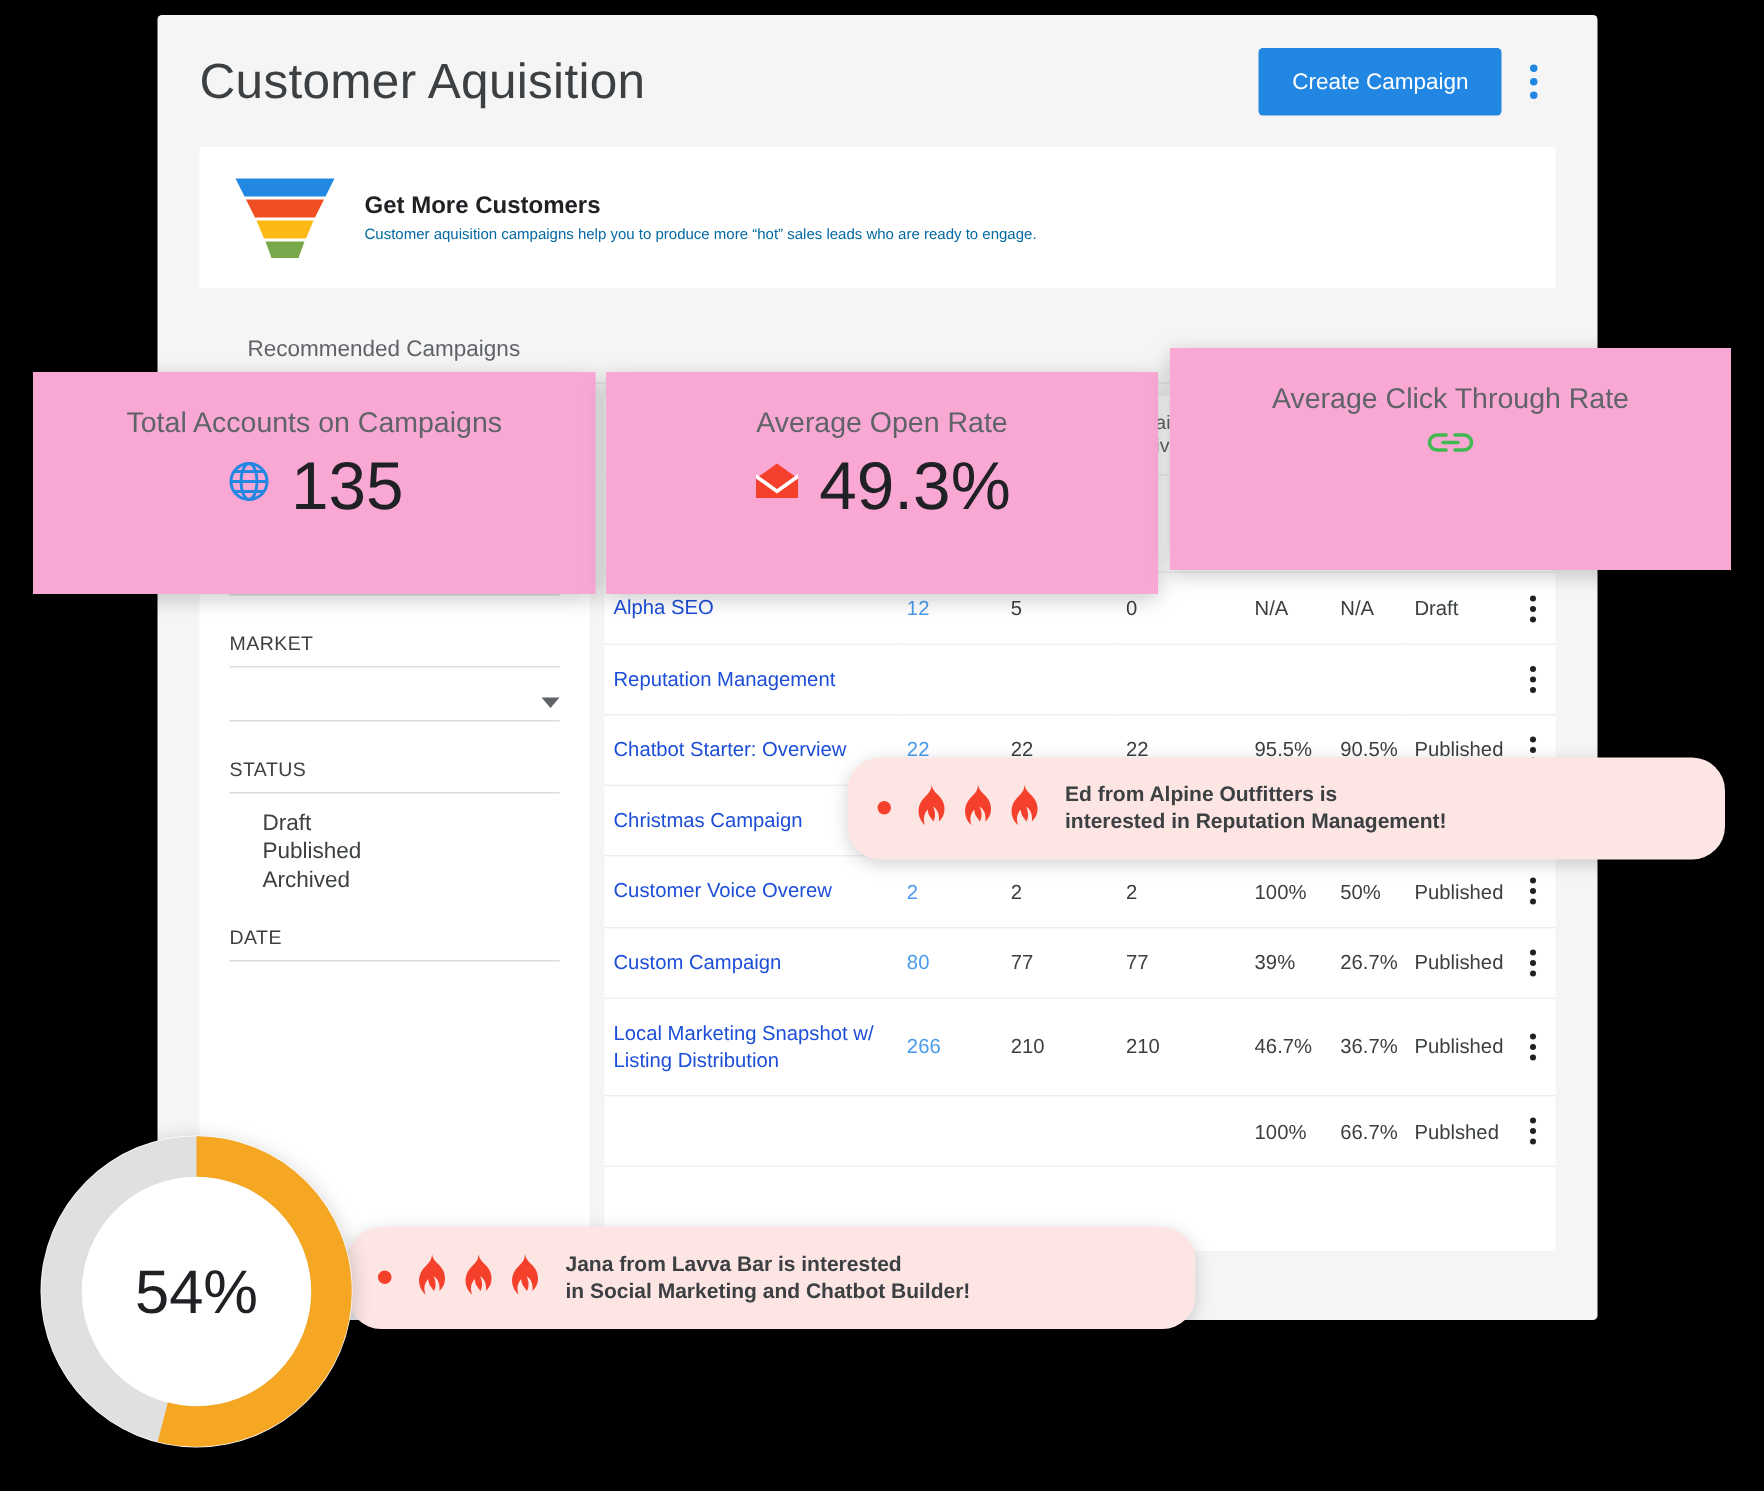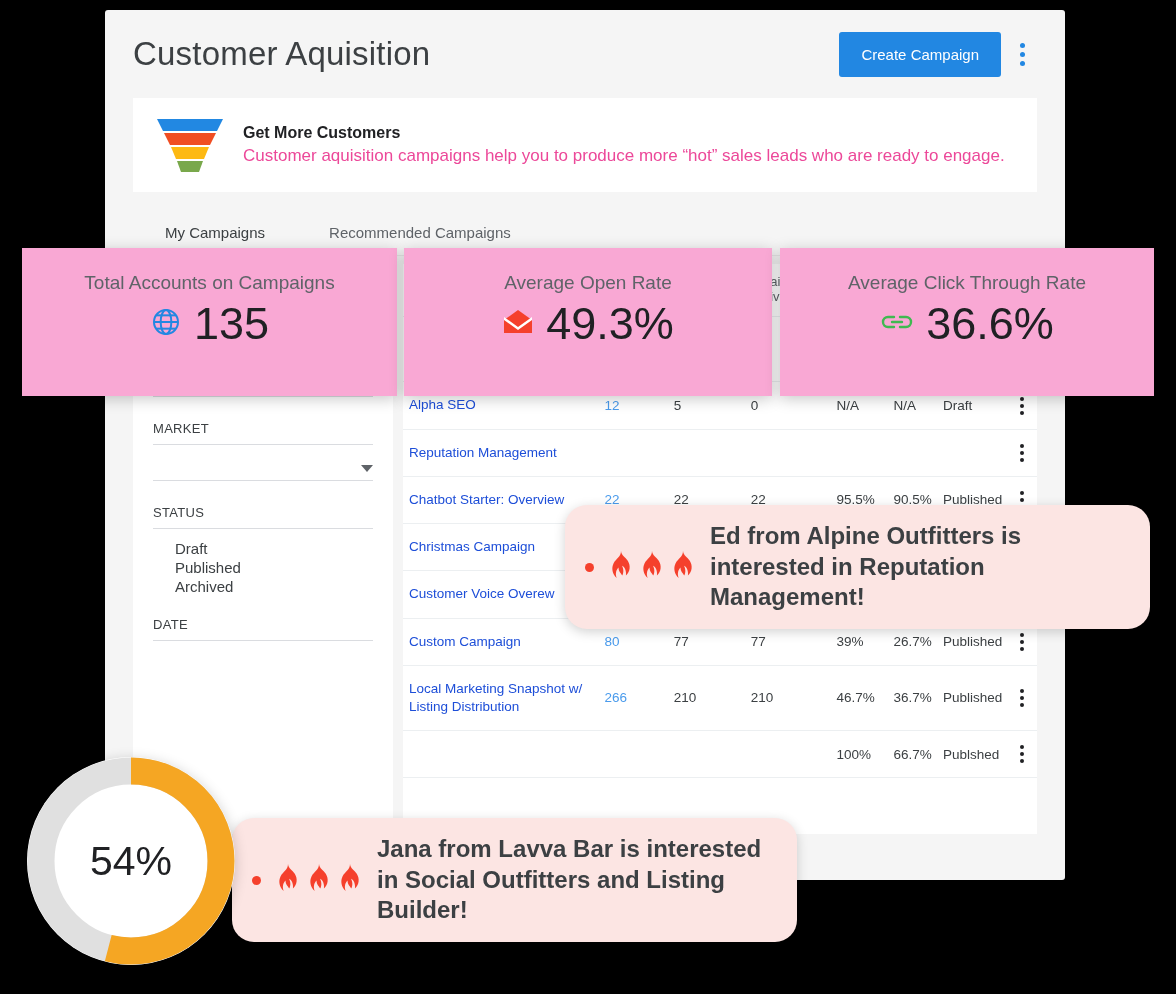--- a/index.html
+++ b/index.html
@@ -48,21 +48,21 @@
   .kebab i { width: 5px; height: 5px; border-radius: 50%; background: #2287e2; display: block; }
 
   
   .promo {
     margin: 0 28px; background: #fff;
     height: 94px; display: flex; align-items: center;
     padding: 0 22px; gap: 18px;
   }
   .funnel { width: 70px; height: 56px; flex: 0 0 auto; position: relative; }
   .promo-text h3 { font-size: 16px; color: #202124; font-weight: 700; margin-bottom: 4px; }
-  .promo-text p { font-size: 17px; color: #ec4899; font-weight: 400; }
+  .promo-text p { font-size: 10px; color: #0369a1; font-weight: 400; }
 
   
   .tabs { margin: 22px 28px 0; display: flex; gap: 0; border-bottom: 1px solid #e6e6e6; }
   .tab {
     padding: 10px 32px 14px; font-size: 15px; color: #5f6368;
     cursor: pointer; position: relative;
   }
   .tab.active { color: #3c4043; }
   .tab.active:after {
     content:""; position: absolute; left: 0; right: 0; bottom: -1px;
@@ -119,32 +119,32 @@
     position: absolute; background: #f9a8d4;
     box-shadow: 0 3px 14px rgba(0,0,0,.22);
     display: flex; flex-direction: column; align-items: center;
     padding-top: 24px;
   }
   .kpi-label { font-size: 19px; color: #5f6368; font-weight: 400; }
   .kpi-value { margin-top: 7px; display: flex; align-items: center; gap: 12px; }
   .kpi-num { font-size: 45px; color: #202124; font-weight: 400; line-height: 1; }
   #kpi1 { left: 22px;  top: 248px; width: 375px; height: 148px; }
   #kpi2 { left: 404px; top: 248px; width: 368px; height: 148px; }
-  #kpi3 { left: 780px; top: 248px; width: 374px; height: 148px; }
+  #kpi3 { left: 780px; top: 232px; width: 374px; height: 148px; }
 
   
   .toast {
     position: absolute; background: #fce5e3;
     border-radius: 22px; display: flex; align-items: center;
     padding: 16px 26px 16px 20px; gap: 12px;
     box-shadow: 0 3px 12px rgba(0,0,0,.18);
   }
   .toast .dot { width: 9px; height: 9px; border-radius: 50%; background: #f5402c; flex:0 0 auto;}
   .flames { display: flex; gap: 1px; }
-  .toast-text { font-size: 24px; color: #3c4043; font-weight: 700; line-height: 1.28; white-space: pre-line; }
+  .toast-text { font-size: 14px; color: #3c4043; font-weight: 700; line-height: 1.28; white-space: pre-line; }
   #toast1 { left: 565px; top: 505px; width: 585px; }
   #toast2 { left: 232px; top: 818px; width: 565px; }
 
   
   .donut {
     position: absolute; left: 27px; top: 757px;
     width: 208px; height: 208px; border-radius: 50%;
     background: #fff;
     display: flex; align-items: center; justify-content: center;
     box-shadow: 0 3px 14px rgba(0,0,0,.2);
@@ -180,21 +180,20 @@
           <polygon points="22,44 48,44 44,55 26,55" fill="#79a84b"></polygon>
         </svg>
       </div>
       <div class="promo-text">
         <h3>Get More Customers</h3>
         <p>Customer aquisition campaigns help you to produce more “hot” sales leads who are ready to engage.</p>
       </div>
     </div>
 
     <div class="tabs">
-      <div class="tab active">My Campaigns</div>
       <div class="tab">Recommended Campaigns</div>
     </div>
 
     <div class="content">
 
       <div class="filter-card">
         <div class="filter-head">
           <h4>Filter</h4>
           <span class="clear-all">Clear All</span>
         </div>
@@ -459,21 +458,20 @@
   <div class="kpi" id="kpi3">
     <div class="kpi-label">Average Click Through Rate</div>
     <div class="kpi-value">
       <span>
         <svg width="34" height="20" viewBox="0 0 34 20" fill="none" stroke="#3fb950" stroke-width="2.4" stroke-linecap="round">
           <path d="M14 5 H8 a5 5 0 0 0 0 10 h6"></path>
           <path d="M20 5 h6 a5 5 0 0 1 0 10 h-6"></path>
           <line x1="12" y1="10" x2="22" y2="10"></line>
         </svg>
       </span>
-      <span class="kpi-num">36.6%</span>
     </div>
   </div>
 
   <div class="toast" id="toast1">
     <span class="dot"></span>
     <span class="flames" id="flames1">
         <svg width="30" height="32" viewBox="0 0 24 26">
           <path d="M12 0 C12 5 8 6 6 10 C4 14 5 19 8.5 22 C7 18 8.5 15 10 13.5 C10 17 12 18 13 20 C14.5 17.5 14 14 12.8 12 C15 13 16.5 16 16 20 C19.5 17 20 12 17.5 8 C15.5 4.8 12.5 4 12 0 Z" fill="#f5402c"></path>
         </svg>
         <svg width="30" height="32" viewBox="0 0 24 26">
@@ -494,21 +492,21 @@
           <path d="M12 0 C12 5 8 6 6 10 C4 14 5 19 8.5 22 C7 18 8.5 15 10 13.5 C10 17 12 18 13 20 C14.5 17.5 14 14 12.8 12 C15 13 16.5 16 16 20 C19.5 17 20 12 17.5 8 C15.5 4.8 12.5 4 12 0 Z" fill="#f5402c"></path>
         </svg>
         <svg width="30" height="32" viewBox="0 0 24 26">
           <path d="M12 0 C12 5 8 6 6 10 C4 14 5 19 8.5 22 C7 18 8.5 15 10 13.5 C10 17 12 18 13 20 C14.5 17.5 14 14 12.8 12 C15 13 16.5 16 16 20 C19.5 17 20 12 17.5 8 C15.5 4.8 12.5 4 12 0 Z" fill="#f5402c"></path>
         </svg>
         <svg width="30" height="32" viewBox="0 0 24 26">
           <path d="M12 0 C12 5 8 6 6 10 C4 14 5 19 8.5 22 C7 18 8.5 15 10 13.5 C10 17 12 18 13 20 C14.5 17.5 14 14 12.8 12 C15 13 16.5 16 16 20 C19.5 17 20 12 17.5 8 C15.5 4.8 12.5 4 12 0 Z" fill="#f5402c"></path>
         </svg>
       </span>
     <span class="toast-text">Jana from Lavva Bar is interested
-in Social Outfitters and  Listing Builder!</span>
+in Social Marketing and  Chatbot Builder!</span>
   </div>
 
   <div class="donut">
     <svg viewBox="0 0 208 208">
       <circle cx="104" cy="104" r="90" fill="none" stroke="#e0e0e0" stroke-width="27"></circle>
       <circle id="donut-arc" cx="104" cy="104" r="90" fill="none" stroke="#f5a623" stroke-width="27" transform="rotate(-90 104 104)" stroke-dasharray="305.3628059289279 565.4866776461628"></circle>
     </svg>
     <span class="donut-num">54%</span>
   </div>
 

